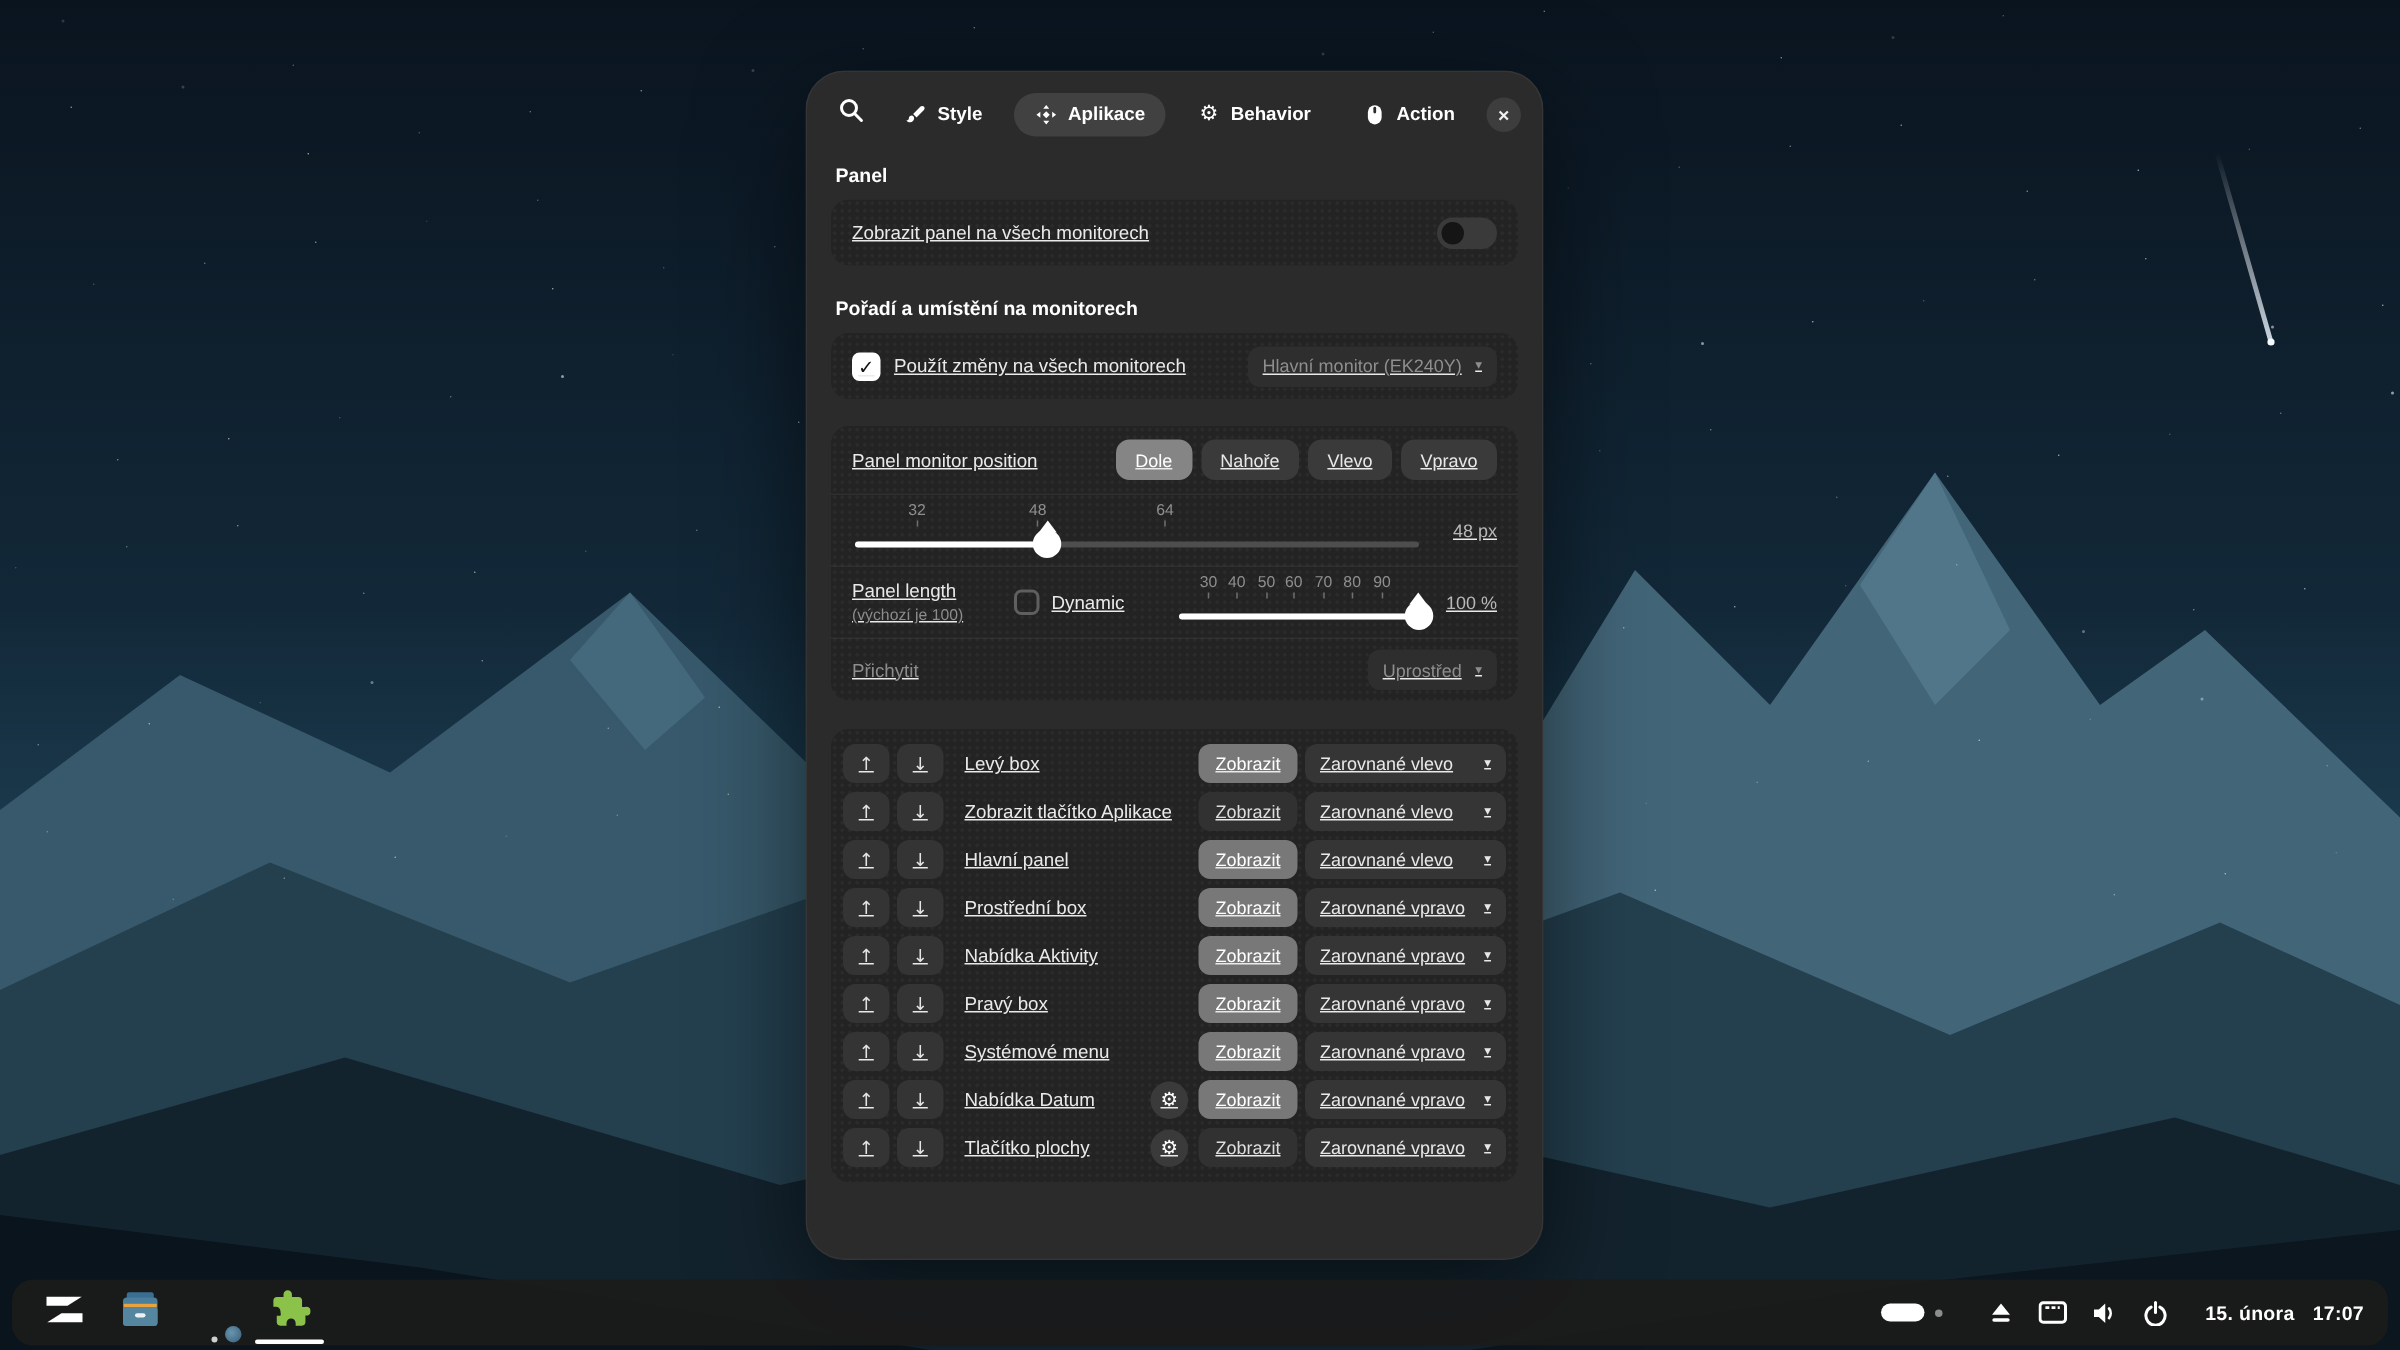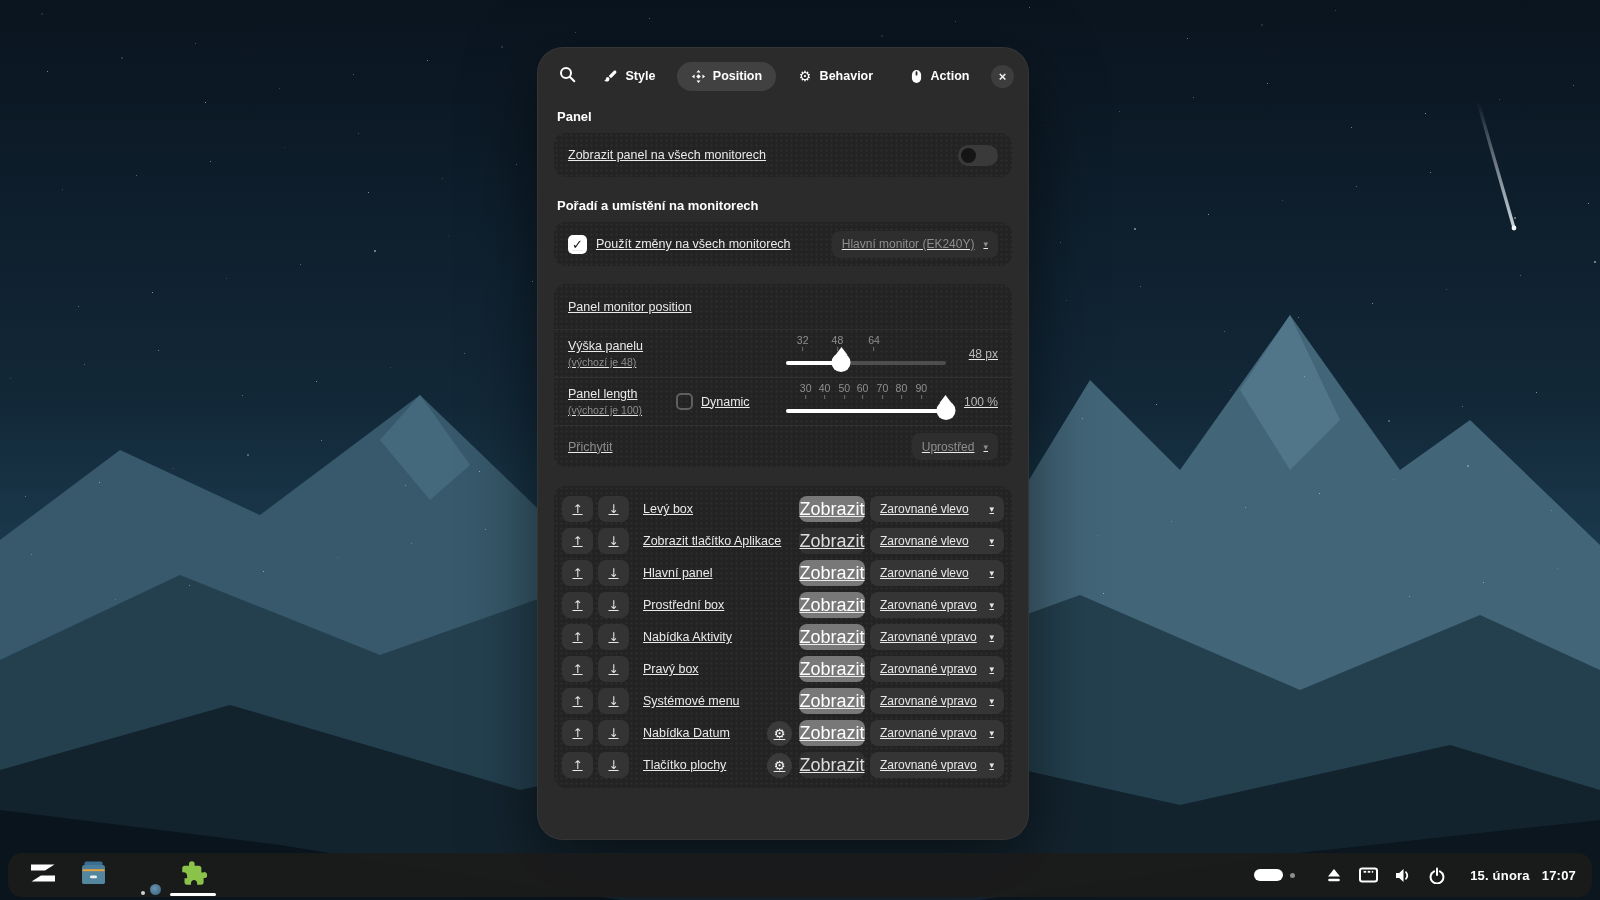--- a/index.html
+++ b/index.html
@@ -78,21 +78,21 @@
   
   .elements { margin-top:19px; padding:7px 8px; }
   .erow { display:flex; align-items:center; height:32px; gap:5px; }
   .sq { width:31px; height:26px; border-radius:8px; background:#343434; display:flex;
     align-items:center; justify-content:center; color:#e3e3e3; font-size:12px; }
   .elabel { margin-left:9px; font-size:12.5px; color:#eaeaea; }
   .spacer { flex:1; }
   .gearbtn { width:25px; height:25px; border-radius:50%; background:#3a3a3a; color:#fff;
     display:flex; align-items:center; justify-content:center; font-size:13px; margin-right:2px; }
   .visbtn { width:66px; height:26px; border-radius:8px; background:#313131; color:#dedede;
-    font-size:18px; display:flex; align-items:center; justify-content:center; }
+    font-size:12px; display:flex; align-items:center; justify-content:center; }
   .visbtn.on { background:#787878; color:#fff; }
   .erow .dd { width:134px; height:26px; justify-content:space-between; gap:0; }
 
   
   .taskbar { position:absolute; left:8px; right:8px; bottom:3px; height:44px;
     background:rgba(27,27,27,.94); border-radius:14px; display:flex; align-items:center; padding:0 16px; }
   .apps { display:flex; align-items:center; gap:12px; height:100%; }
   .app { position:relative; width:38px; height:100%; display:flex; align-items:center; justify-content:center; }
   .ind-dot { position:absolute; bottom:2px; left:50%; transform:translateX(-50%); width:4px; height:4px;
     border-radius:50%; background:#cfcfcf; }
@@ -294,21 +294,21 @@
             </span>
     <span class="tab-lb">Style</span>
   </div>
 
   <div class="tab sel">
     <span class="tab-ic">
               <svg width="15" height="15" viewBox="0 0 24 24" fill="#fff">
                 <path d="M12 1.5l3.2 4.2H8.8zM12 22.5l-3.2-4.2h6.4zM1.5 12l4.2-3.2v6.4zM22.5 12l-4.2 3.2V8.8zM12 8.3L15.7 12 12 15.7 8.3 12z"></path>
               </svg>
             </span>
-    <span class="tab-lb">Position</span>
+    <span class="tab-lb">Aplikace</span>
   </div>
 
   <div class="tab">
     <span class="tab-ic">
               <span class="glyph" style="font-size:14px;color:#fff;line-height:1">⚙</span>
             </span>
     <span class="tab-lb">Behavior</span>
   </div>
 
   <div class="tab">
@@ -343,26 +343,28 @@
         <span class="lab">Použít změny na všech monitorech</span>
         <div class="dd dis" style="margin-left:auto">
           <span>Hlavní monitor (EK240Y)</span>
           <span class="chev glyph">▾</span>
         </div>
       </div>
 
       <div class="card" style="margin-top:18px">
         <div class="crow crow-a">
           <span class="lab">Panel monitor position</span>
+          <div class="btn-group">
+              <div class="pos-btn sel">Dole</div>
+              <div class="pos-btn">Nahoře</div>
+              <div class="pos-btn">Vlevo</div>
+              <div class="pos-btn">Vpravo</div>
+            </div>
         </div>
         <div class="crow crow-b">
-          <div class="lblcol">
-            <div class="t">Výška panelu</div>
-            <div class="s">(výchozí je 48)</div>
-          </div>
           <div class="sliderwrap">
             <div class="ticks">
                 <div class="tick" style="left: 11.4%;"><span>32</span><i></i></div>
                 <div class="tick" style="left: 32.6%;"><span>48</span><i></i></div>
                 <div class="tick" style="left: 54.9%;"><span>64</span><i></i></div>
               </div>
             <div class="track">
               <div class="fill" style="width: 33.7%;"></div>
             </div>
             <div class="handle" style="left: 33.7%;"></div>

